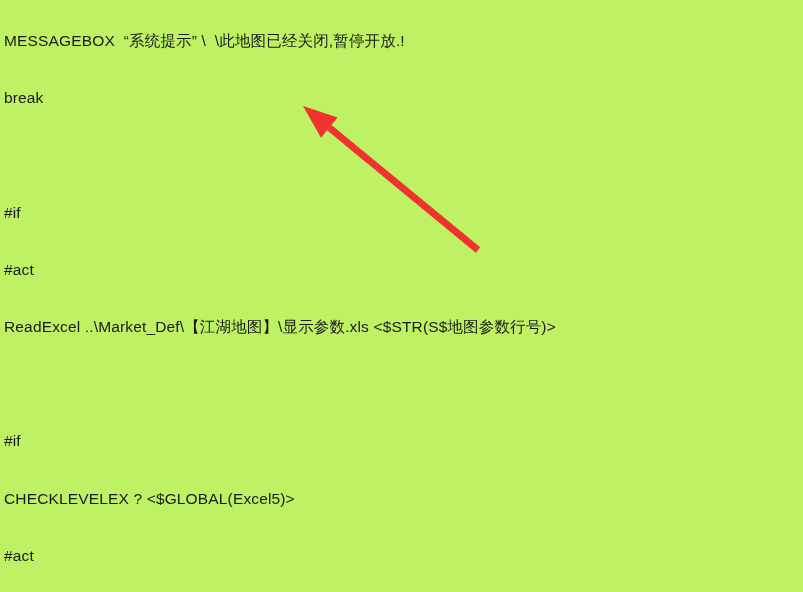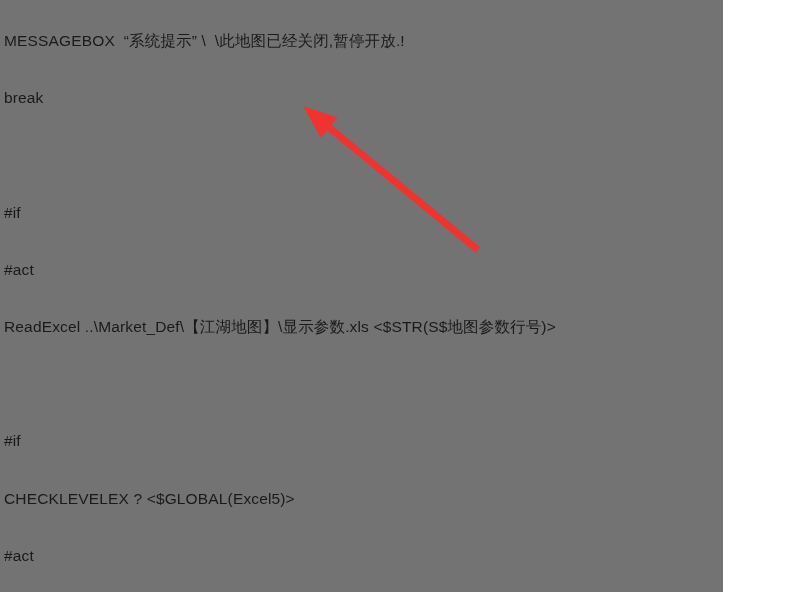--- a/index.html
+++ b/index.html
@@ -13,23 +13,23 @@
     position: relative;
     overflow: hidden;
     font-family: "Liberation Sans", "DejaVu Sans", sans-serif;
   }
 
   
   #script-view {
     position: absolute;
     left: 0;
     top: 0;
-    width: 723px;
+    width: 803px;
     height: 592px;
-    background: #737373;
+    background: #bef264;
     overflow: hidden;
   }
 
   
   #script-lines {
     position: absolute;
     left: 4px;
     top: -6px;
     width: 1400px;
     white-space: pre;

